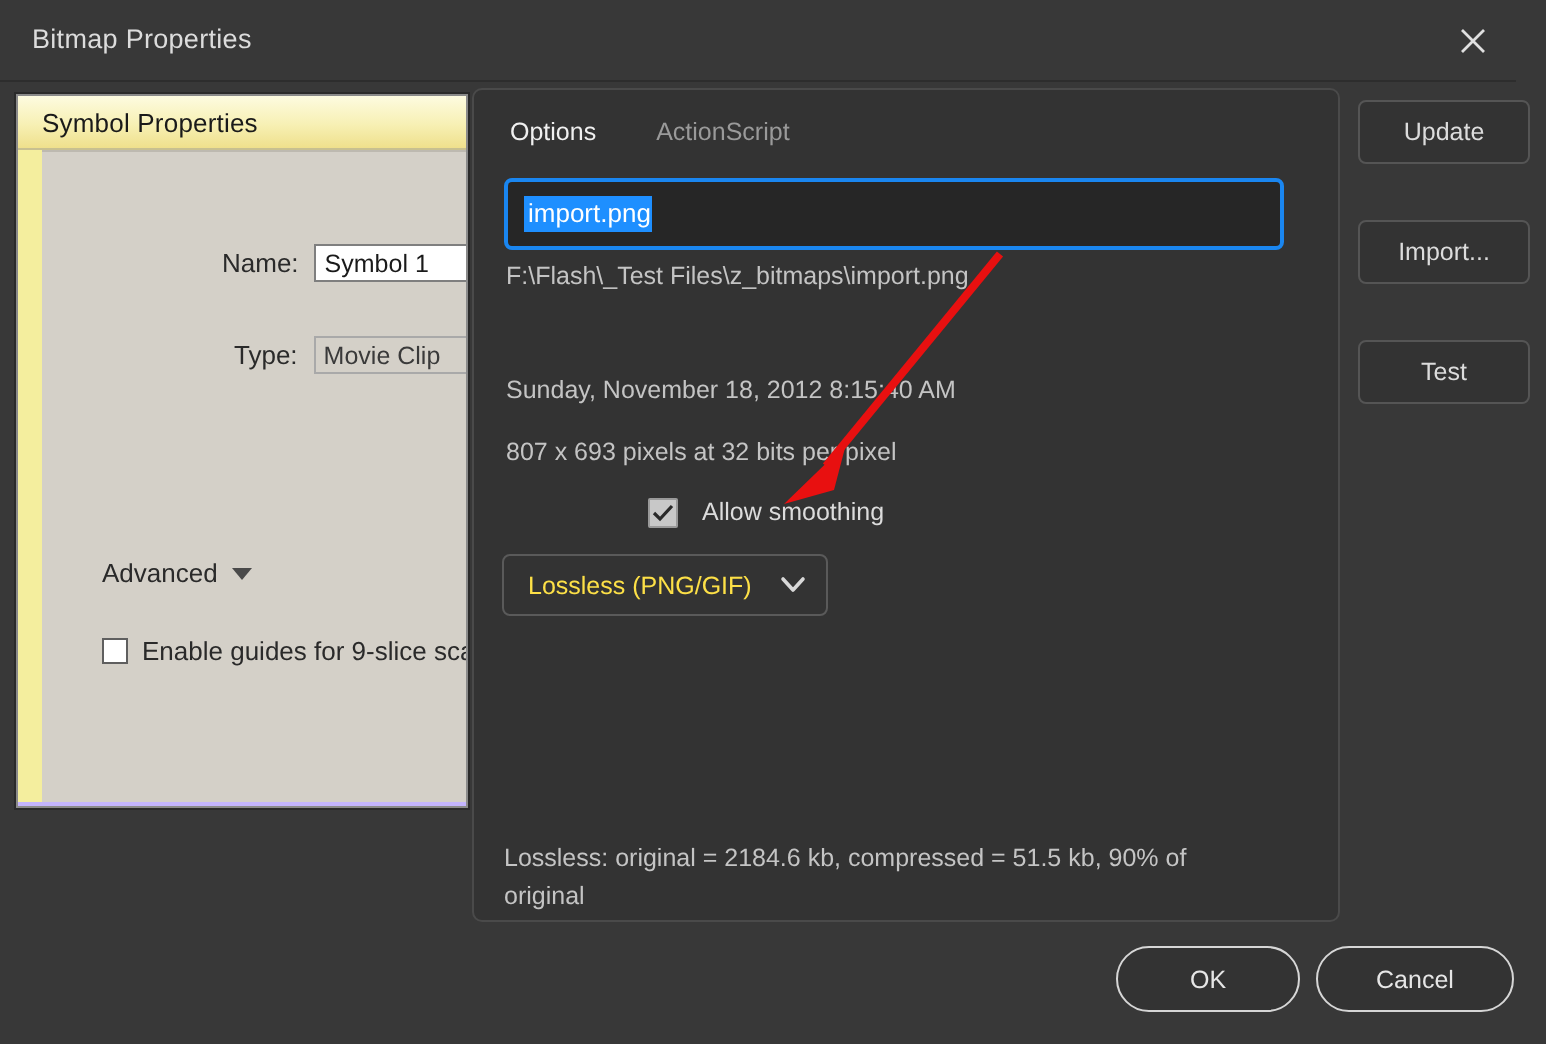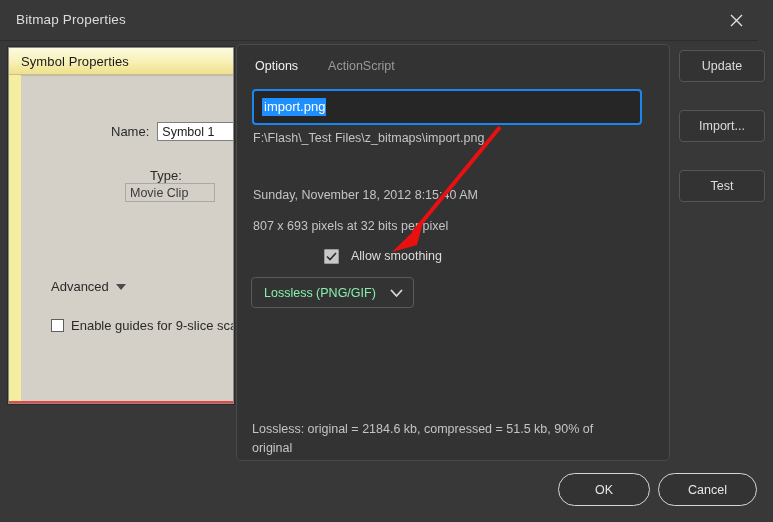--- a/index.html
+++ b/index.html
@@ -23,21 +23,21 @@
     overflow: hidden;
   }
 
   
   .bg-dialog {
     position: absolute;
     left: 8px;
     top: 47px;
     width: 224px;
     height: 355px;
-    background: #ef4444;
+    background: #c4b5fd;
     border: 1px solid #8a8a8a;
     box-shadow: 0 0 0 1px #2a2a2a;
     overflow: hidden;
   }
   .bg-dialog-titlebar {
     height: 27px;
     background: linear-gradient(to bottom, #fdfbe0 0%, #f7f0b4 55%, #efe08c 100%);
     border-bottom: 1px solid #c8c090;
     display: flex;
     align-items: center;
@@ -278,21 +278,21 @@
     border-radius: 4px;
     box-sizing: border-box;
     display: flex;
     align-items: center;
     padding: 0 10px 0 12px;
     gap: 14px;
     cursor: pointer;
   }
   .compress-label {
     font-size: 12.5px;
-    color: #86efac;
+    color: #fde047;
     white-space: nowrap;
   }
   .chev { display: block; }
 
   .summary {
     position: absolute;
     left: 15px;
     top: 375px;
     width: 350px;
     font-size: 12.5px;
@@ -360,21 +360,21 @@
       <span class="bg-dialog-title">Symbol Properties</span>
     </div>
     <div class="bg-dialog-body">
       <div class="bg-inner">
 
         <div class="bg-row" style="left:90px; top:46px;">
           <span class="bg-label">Name:</span>
           <span class="bg-field" style="width:90px;">Symbol 1</span>
         </div>
 
-        <div class="bg-row" style="left:96px; top:92px;flex-direction:column;">
+        <div class="bg-row" style="left:96px; top:92px;">
           <span class="bg-label">Type:</span>
           <span class="bg-field bg-field-disabled" style="width:90px;">Movie Clip</span>
         </div>
 
         <div class="bg-advanced">
           <span>Advanced</span>
           <span class="tri-down"></span>
         </div>
 
         <div class="bg-row" style="left:30px; top:242px;">

